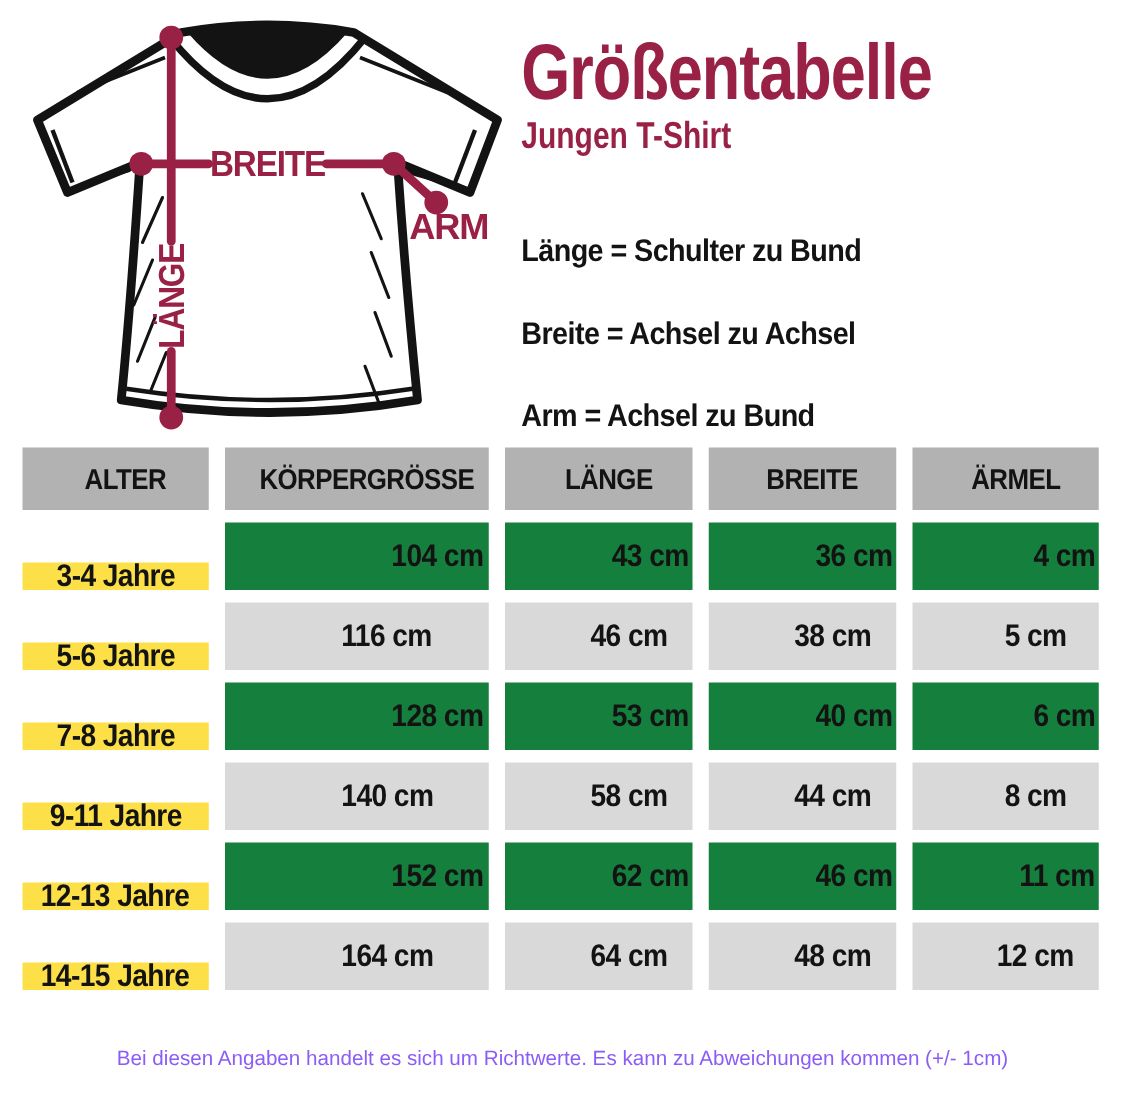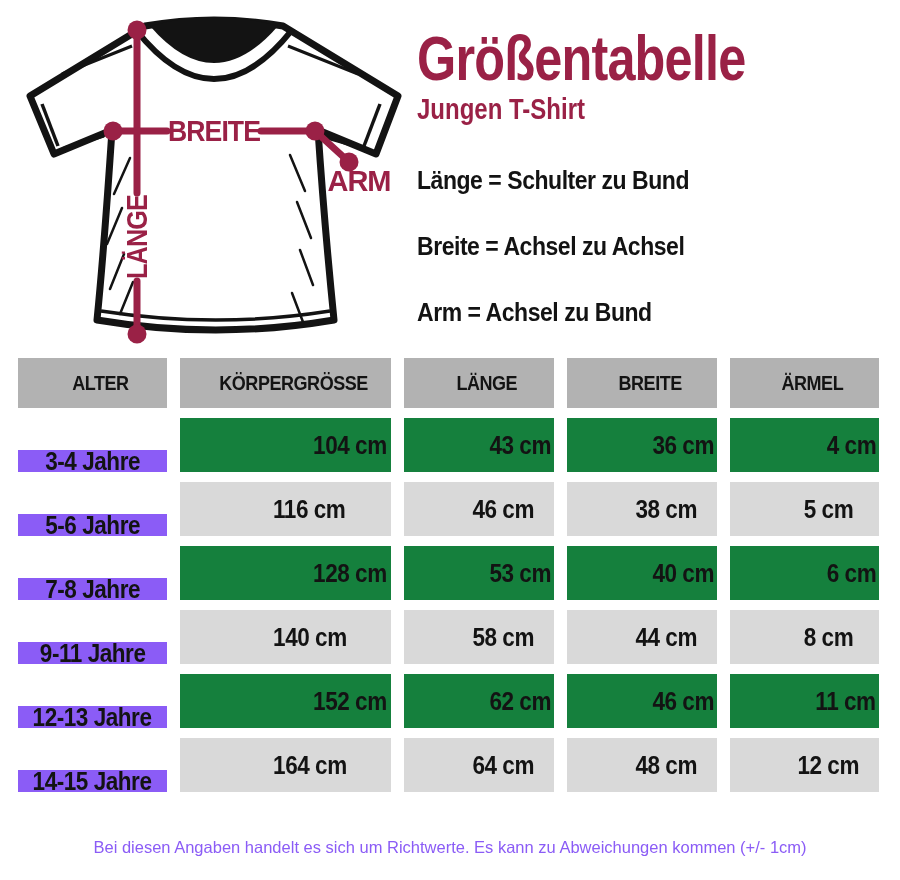--- a/index.html
+++ b/index.html
@@ -12,35 +12,35 @@
   .diagram svg{display:block;width:420px;height:360px;}
   .diagram text{font-family:"Liberation Sans","DejaVu Sans",sans-serif;font-weight:bold;
                 fill:#9A2146;letter-spacing:-1px;}
 
   
   .head{position:absolute;left:417px;top:26px;}
   .title{font-weight:bold;font-size:63px;line-height:1.02;color:#9A2146;white-space:nowrap;
          transform:scaleX(0.80);transform-origin:left center;letter-spacing:-1px;}
   .subtitle{margin-top:2px;font-weight:bold;font-size:30px;color:#9A2146;white-space:nowrap;
             transform:scaleX(0.80);transform-origin:left center;}
-  .legend{margin-top:40px;}
+  .legend{margin-top:61px;}
   .legend-item{font-weight:bold;font-size:25px;color:#131313;white-space:nowrap;
                margin-bottom:37px;transform:scaleX(0.92);transform-origin:left center;
                letter-spacing:-0.5px;}
 
   
   .table{position:absolute;left:18px;top:358px;display:grid;
          grid-template-columns:149px 211px 150px 150px 149px;
          grid-template-rows:50px repeat(6,54px);
          gap:10px 13px;}
   .cell{display:flex;align-items:center;justify-content:center;
         font-weight:bold;color:#131313;font-size:25px;letter-spacing:-0.5px;}
   .cell .t{transform:scaleX(0.90);white-space:nowrap;}
-  .hcell{background:#b2b2b2;font-size:20px;padding-left:16px;}
-  .lcell{background:#8b5cf6;margin-top:32px;}
+  .hcell{background:#b2b2b2;font-size:23px;padding-left:16px;}
+  .lcell{background:#fde047;margin-top:32px;}
   .light{background:#15803d;justify-content:flex-end;}
   .dark{background:#d9d9d9;padding-left:48px;}
 
   
   .footer{position:absolute;left:0;right:0;top:838px;text-align:center;
           font-size:16.5px;color:#8b5cf6;}
 </style>
 </head>
 <body>
 

